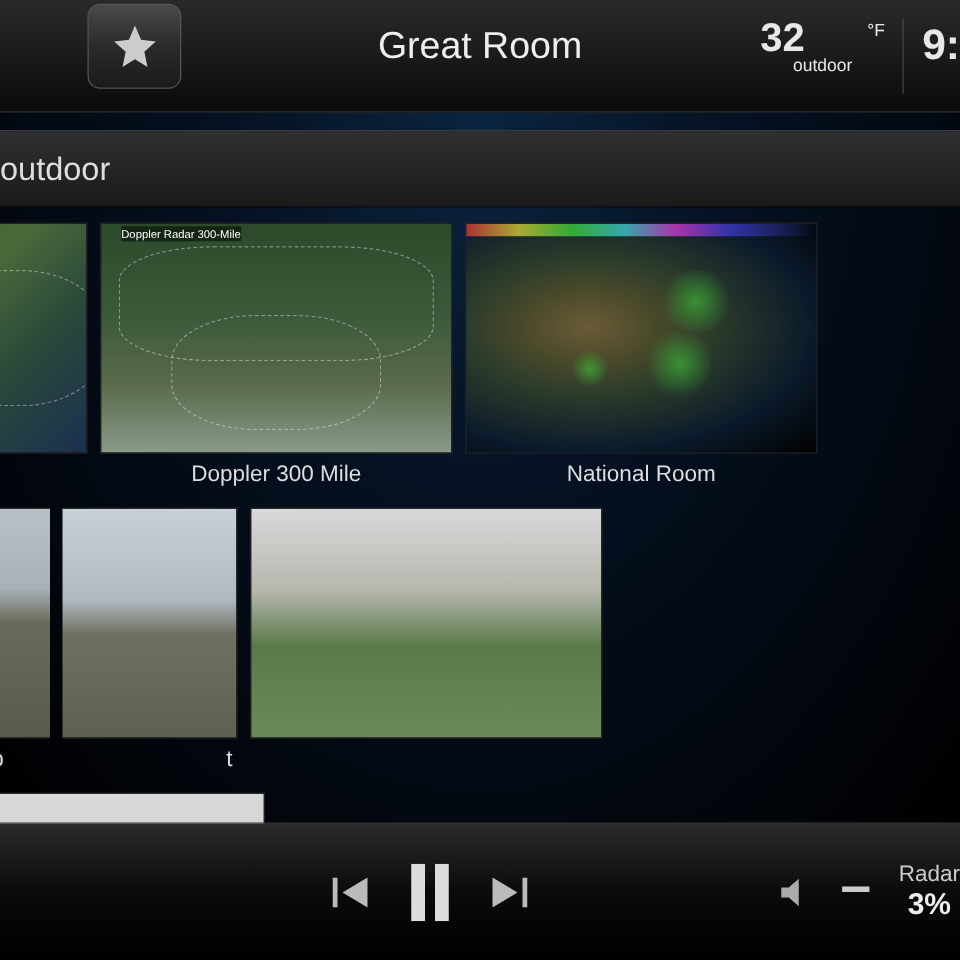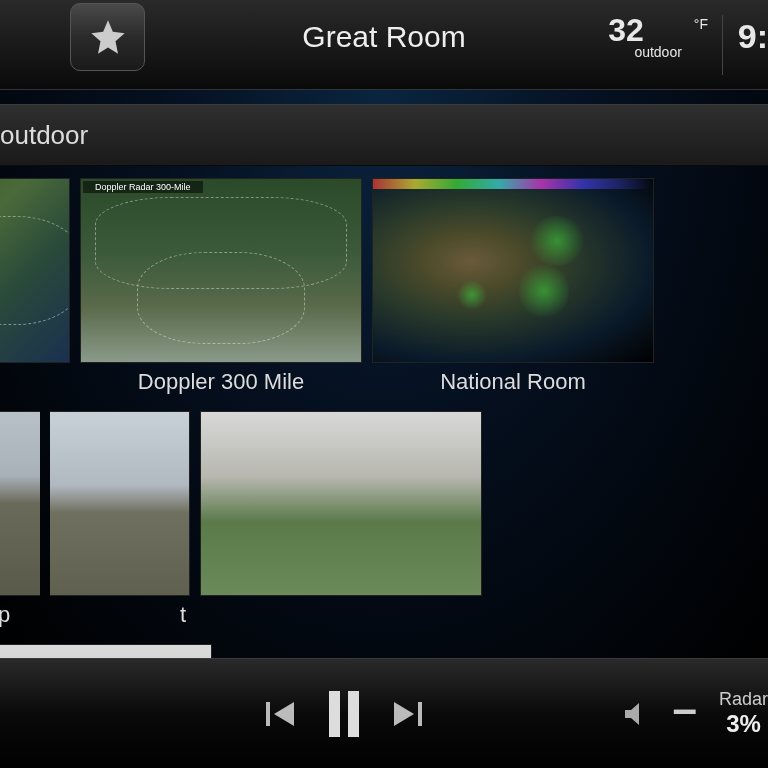--- a/index.html
+++ b/index.html
@@ -132,21 +132,21 @@
     background: linear-gradient(180deg, #d0d0d0 0%, #c0c0c0 40%, #808078 60%, #707060 100%);
   }
   .thumb-stadium {
     background: linear-gradient(180deg, #d8d8d8 0%, #b8b8b0 35%, #5a7a4a 60%, #6a8a5a 100%);
   }
   .thumb-outdoor {
     background: linear-gradient(180deg, #dadada 0%, #c8c8c8 45%, #5a5a4a 60%, #4a5a3a 100%);
   }
   .tile-label {
     text-align: center;
-    font-size: 22px;
+    font-size: 18px;
     color: #ddd;
     padding: 6px 0;
     white-space: nowrap;
     overflow: hidden;
   }
   .tile:nth-child(4) .tile-label, .tile:nth-child(8) .tile-label { text-align: left; padding-left: 40px; }
   .tile:first-child .tile-label, .tile:nth-child(5) .tile-label { text-align: right; padding-right: 4px; }
   .footer {
     position: absolute;
     bottom: 0;
@@ -193,25 +193,25 @@
   .map-overlay {
     position: absolute;
     inset: 0;
   }
   .map-dotted {
     position: absolute;
     border: 1px dashed rgba(255,255,255,0.4);
   }
   .radar-title {
     position: absolute;
-    top: 2px; left: 2px;
+    top: 2px; left: 16px;
     font-size: 9px;
     color: #fff;
     background: rgba(0,0,0,0.5);
-    padding: 1px 12px;
+    padding: 1px 0;
   }
   .radar-green { position: absolute; background: radial-gradient(circle, rgba(60,200,60,0.6), transparent 70%); border-radius: 50%; }
 </style>
 </head>
 <body>
 
 <div class="header">
   <div class="star-btn">
     <svg viewBox="0 0 24 24">
         <path d="M12 2l2.9 6.9L22 9.7l-5.5 4.9L18 22l-6-3.7L6 22l1.5-7.4L2 9.7l7.1-.8z"></path>

